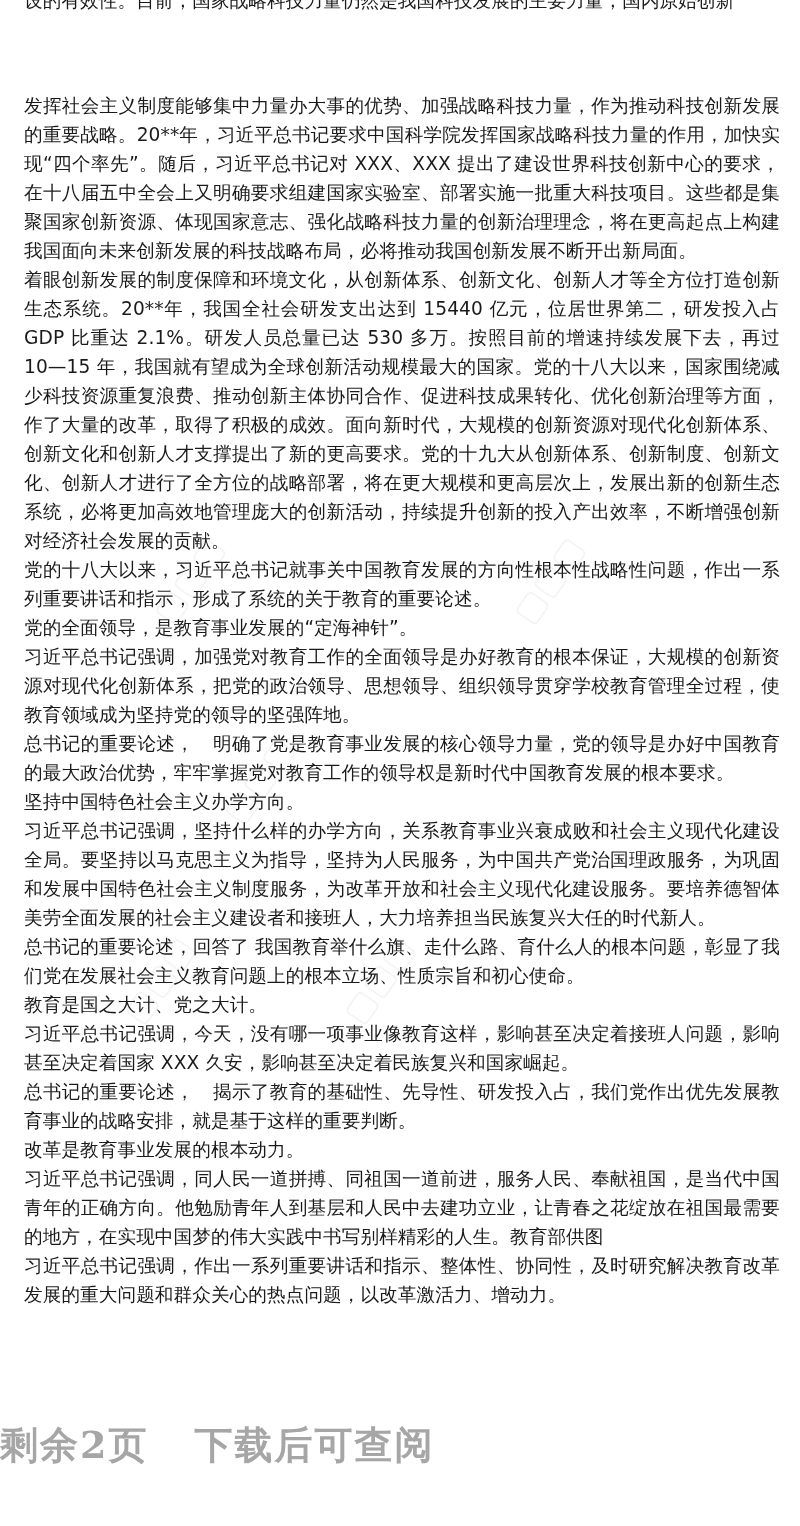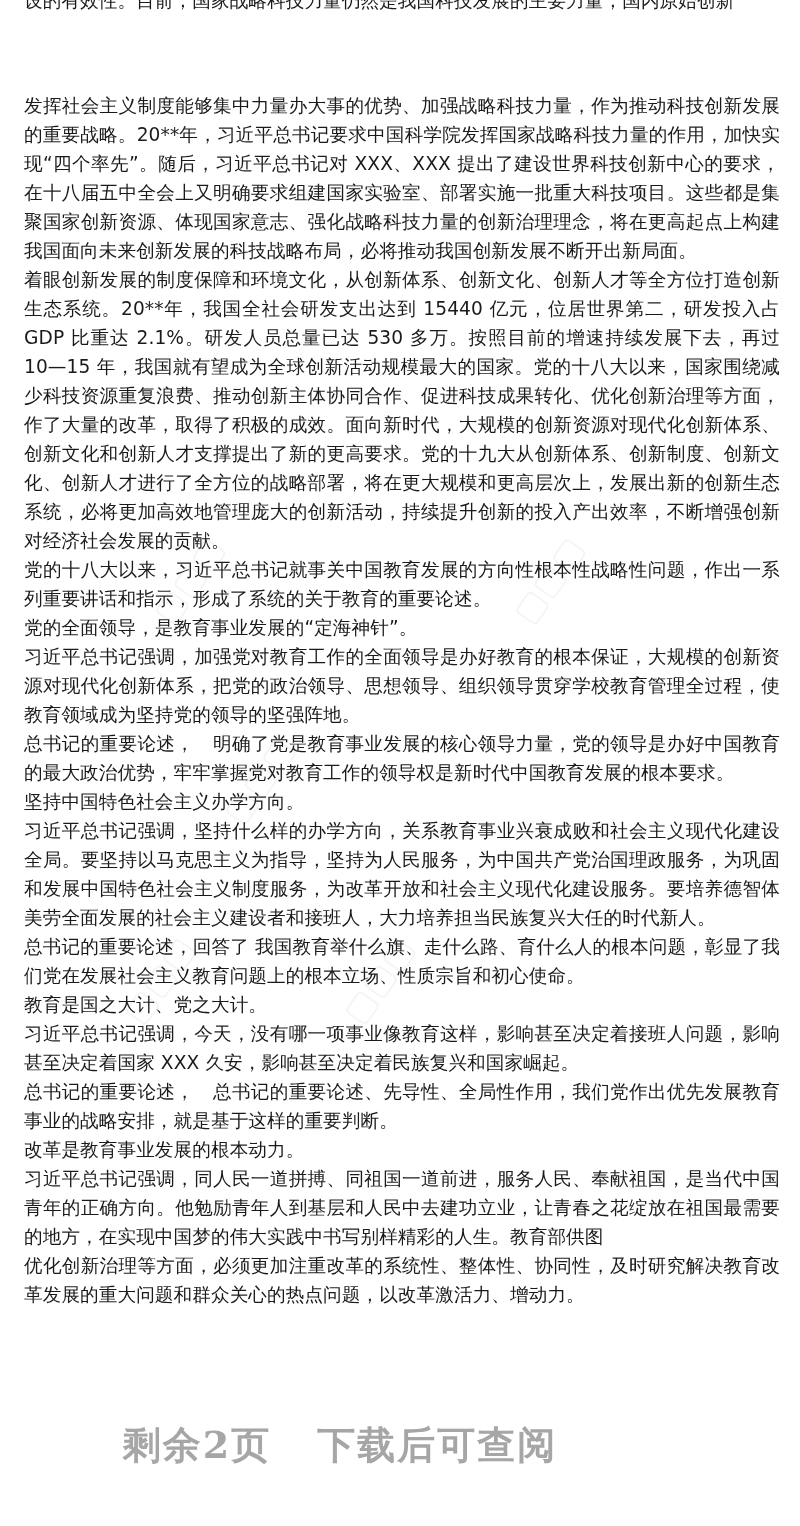--- a/index.html
+++ b/index.html
@@ -16,21 +16,21 @@
     }
     .block p { margin: 0; }
     .top-block { top: -14px; }
     .main-block { top: 91px; }
     .watermark {
       position: absolute; color: rgba(0,0,0,0.045);
       font-size: 34px; font-weight: bold; transform: rotate(-55deg);
       pointer-events: none; white-space: nowrap;
     }
     .footer {
-      position: absolute; left: 0; top: 1420px; width: 680px; text-align: center;
+      position: absolute; left: 0; top: 1420px; width: 680px; 
       font-family: "DejaVu Serif", "Liberation Serif", serif;
       font-weight: bold; font-size: 38px; color: #a6a6a6; letter-spacing: 2px;
     }
     .footer span { display: inline-block; }
     .footer .gap { width: 46px; }
   </style>
 </head>
 <body>
 
 <div class="page">
@@ -50,23 +50,23 @@
     <p>着眼创新发展的制度保障和环境文化，从创新体系、创新文化、创新人才等全方位打造创新生态系统。20**年，我国全社会研发支出达到 15440 亿元，位居世界第二，研发投入占 GDP 比重达 2.1%。研发人员总量已达 530 多万。按照目前的增速持续发展下去，再过 10—15 年，我国就有望成为全球创新活动规模最大的国家。党的十八大以来，国家围绕减少科技资源重复浪费、推动创新主体协同合作、促进科技成果转化、优化创新治理等方面，作了大量的改革，取得了积极的成效。面向新时代，大规模的创新资源对现代化创新体系、创新文化和创新人才支撑提出了新的更高要求。党的十九大从创新体系、创新制度、创新文化、创新人才进行了全方位的战略部署，将在更大规模和更高层次上，发展出新的创新生态系统，必将更加高效地管理庞大的创新活动，持续提升创新的投入产出效率，不断增强创新对经济社会发展的贡献。</p>
     <p>党的十八大以来，习近平总书记就事关中国教育发展的方向性根本性战略性问题，作出一系列重要讲话和指示，形成了系统的关于教育的重要论述。</p>
     <p>党的全面领导，是教育事业发展的“定海神针”。</p>
     <p>习近平总书记强调，加强党对教育工作的全面领导是办好教育的根本保证，大规模的创新资源对现代化创新体系，把党的政治领导、思想领导、组织领导贯穿学校教育管理全过程，使教育领域成为坚持党的领导的坚强阵地。</p>
     <p>总书记的重要论述，　明确了党是教育事业发展的核心领导力量，党的领导是办好中国教育的最大政治优势，牢牢掌握党对教育工作的领导权是新时代中国教育发展的根本要求。</p>
     <p>坚持中国特色社会主义办学方向。</p>
     <p>习近平总书记强调，坚持什么样的办学方向，关系教育事业兴衰成败和社会主义现代化建设全局。要坚持以马克思主义为指导，坚持为人民服务，为中国共产党治国理政服务，为巩固和发展中国特色社会主义制度服务，为改革开放和社会主义现代化建设服务。要培养德智体美劳全面发展的社会主义建设者和接班人，大力培养担当民族复兴大任的时代新人。</p>
     <p>总书记的重要论述，回答了 我国教育举什么旗、走什么路、育什么人的根本问题，彰显了我们党在发展社会主义教育问题上的根本立场、性质宗旨和初心使命。</p>
     <p>教育是国之大计、党之大计。</p>
     <p>习近平总书记强调，今天，没有哪一项事业像教育这样，影响甚至决定着接班人问题，影响甚至决定着国家 XXX 久安，影响甚至决定着民族复兴和国家崛起。</p>
-    <p>总书记的重要论述，　总书记的重要论述、先导性、全局性作用，我们党作出优先发展教育事业的战略安排，就是基于这样的重要判断。</p>
+    <p>总书记的重要论述，　揭示了教育的基础性、先导性、研发投入占，我们党作出优先发展教育事业的战略安排，就是基于这样的重要判断。</p>
     <p>改革是教育事业发展的根本动力。</p>
     <p>习近平总书记强调，同人民一道拼搏、同祖国一道前进，服务人民、奉献祖国，是当代中国青年的正确方向。他勉励青年人到基层和人民中去建功立业，让青春之花绽放在祖国最需要的地方，在实现中国梦的伟大实践中书写别样精彩的人生。教育部供图</p>
-    <p>优化创新治理等方面，必须更加注重改革的系统性、整体性、协同性，及时研究解决教育改革发展的重大问题和群众关心的热点问题，以改革激活力、增动力。</p>
+    <p>习近平总书记强调，作出一系列重要讲话和指示、整体性、协同性，及时研究解决教育改革发展的重大问题和群众关心的热点问题，以改革激活力、增动力。</p>
   </div>
 
   <div class="footer">
     <span>剩余2页</span><span class="gap"></span><span>下载后可查阅</span>
   </div>
 
 </div>
 
 </body></html>

